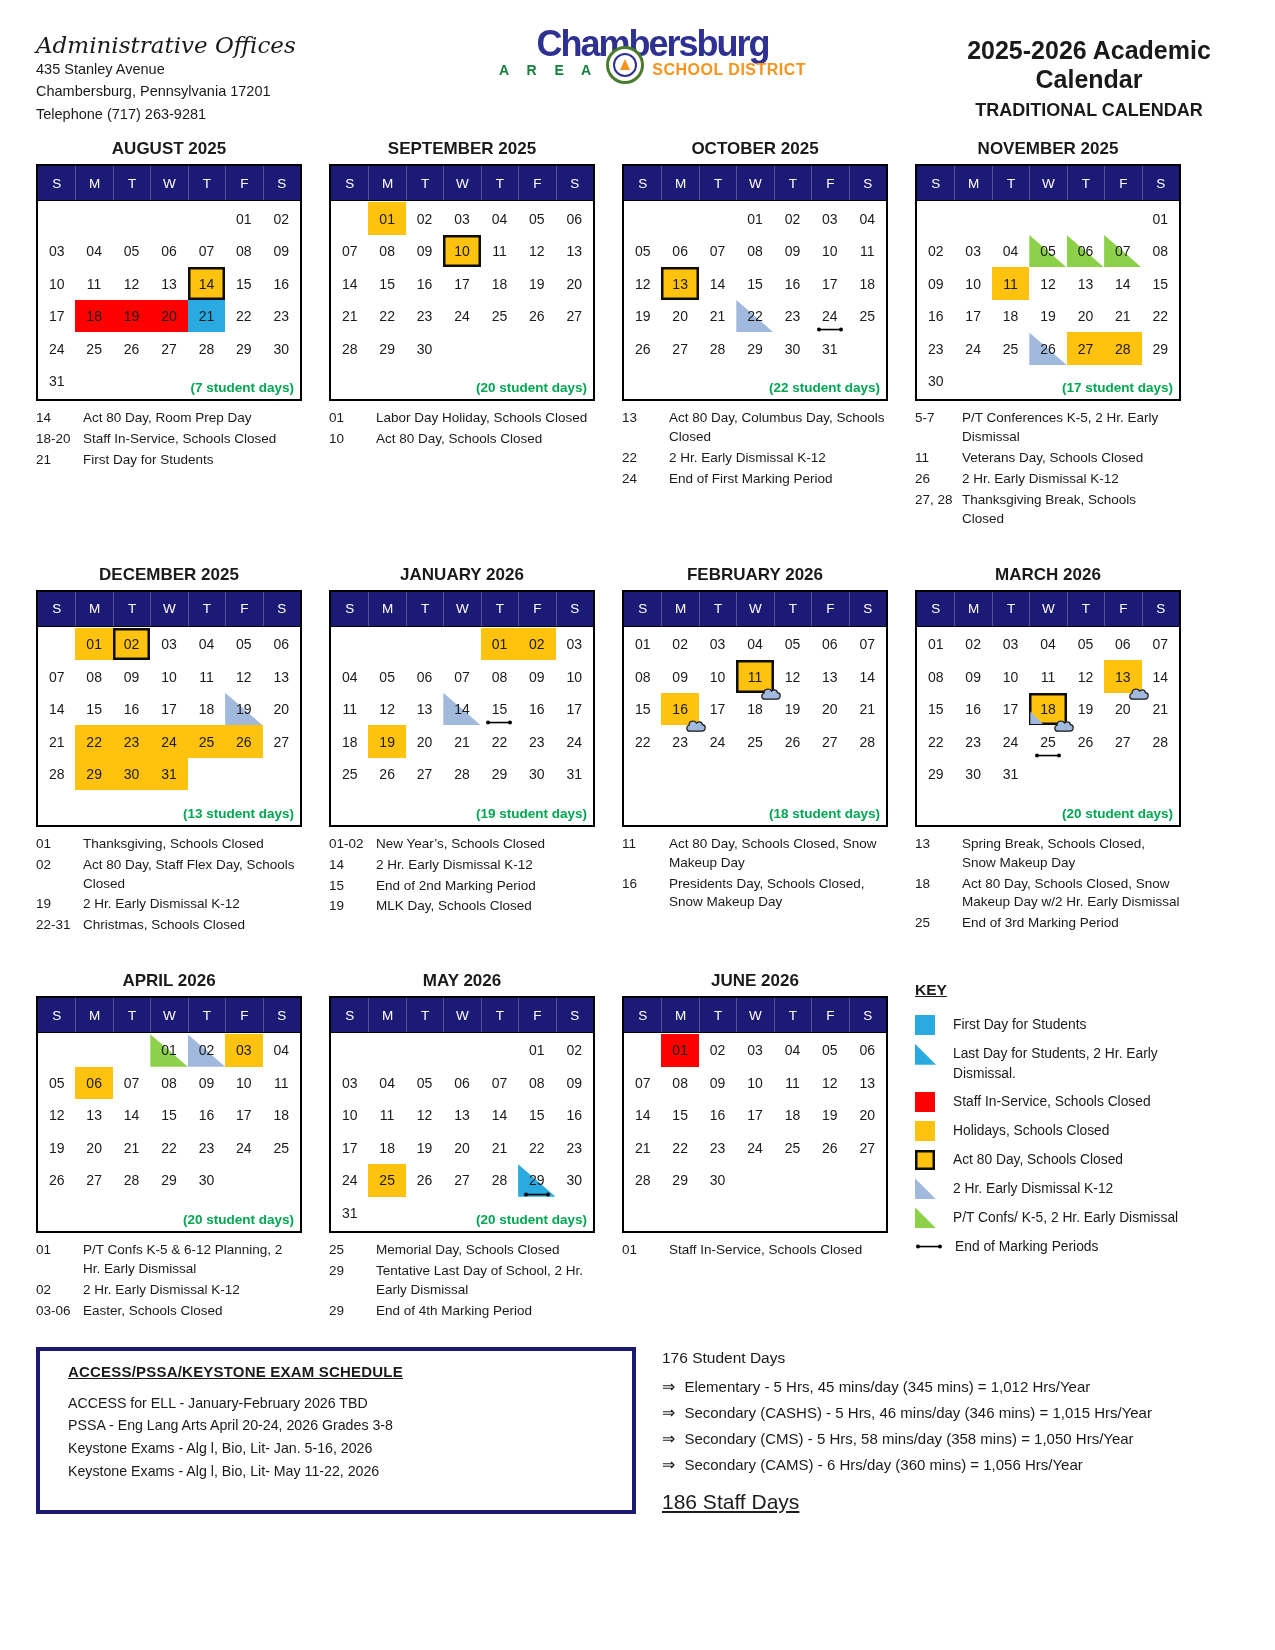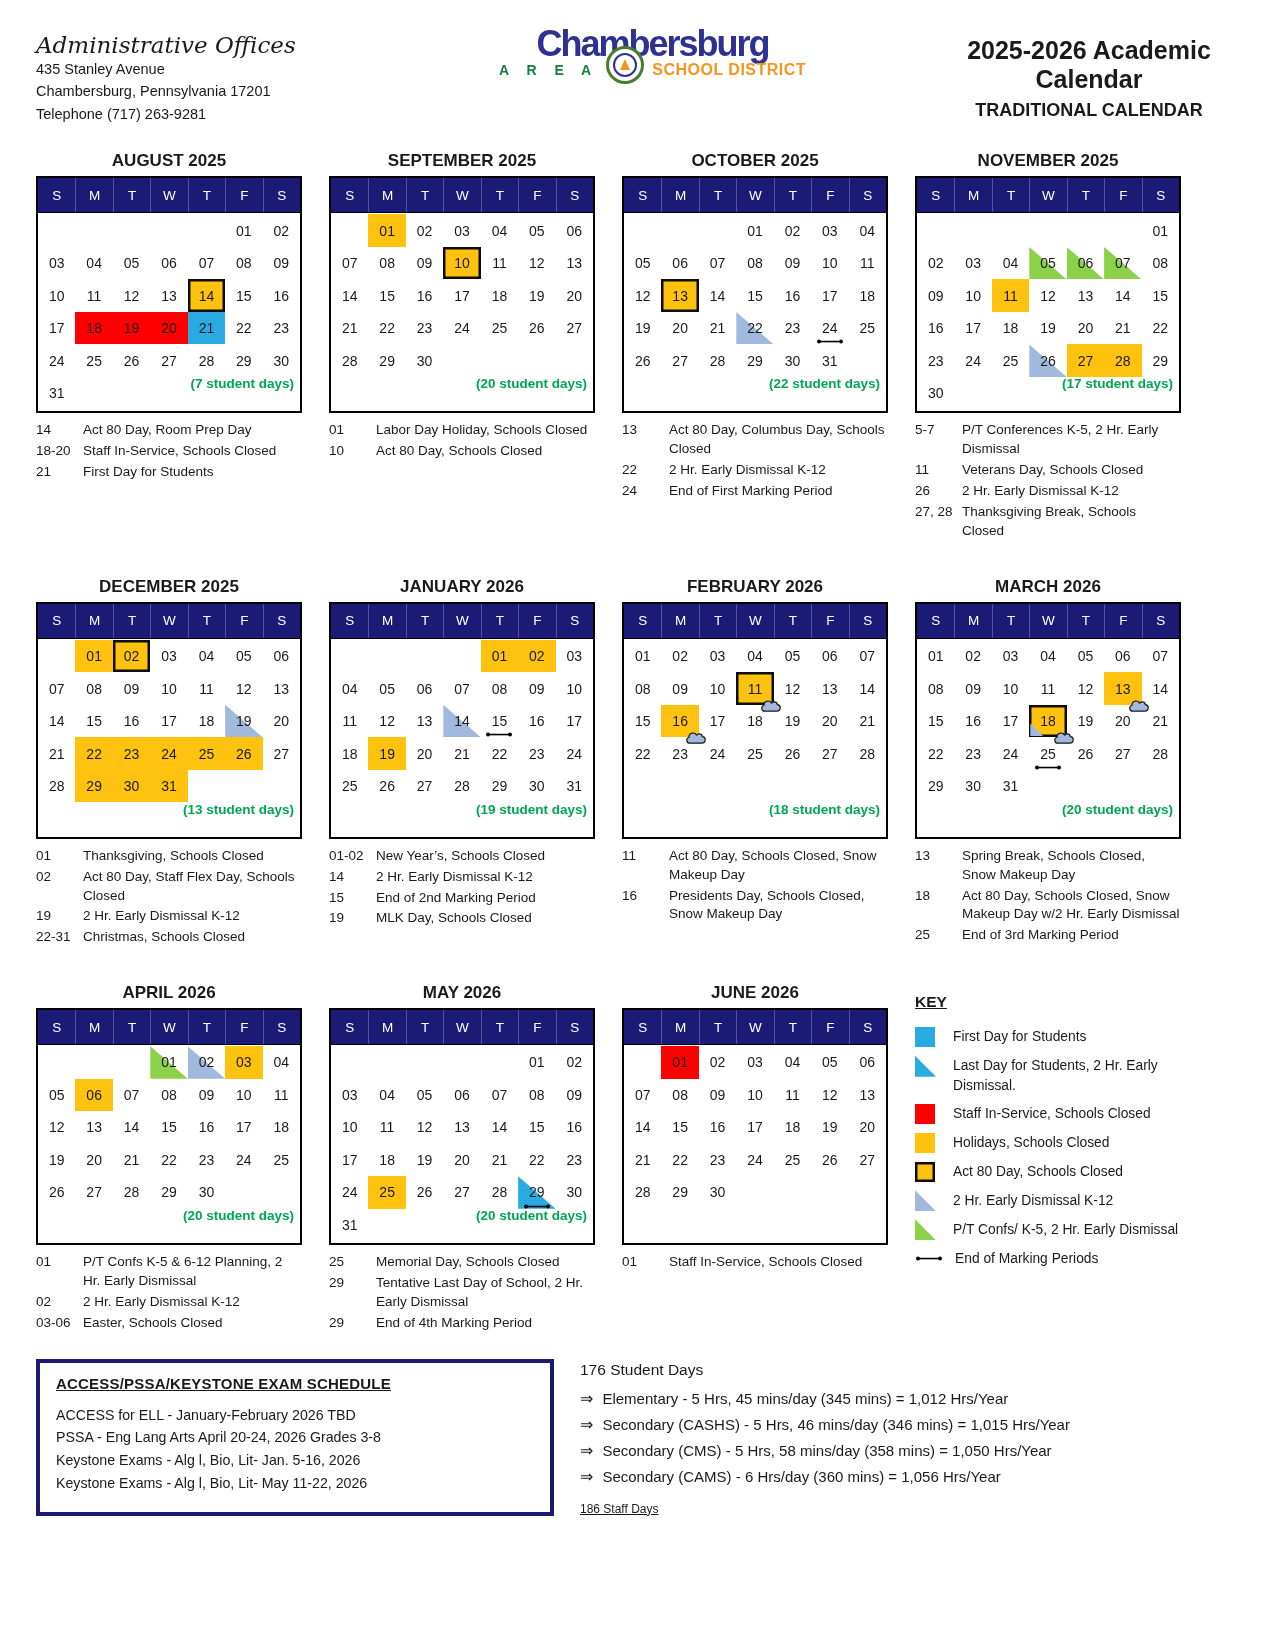--- a/index.html
+++ b/index.html
@@ -18,21 +18,21 @@
   .logo-area{font-size:14px;letter-spacing:7px;color:#15803d;font-weight:bold;}
   .crest{width:38px;height:38px;border-radius:50%;background:#fff;border:3px solid #4a7c2f;position:relative;margin-top:-10px;flex:0 0 auto;}
   .crest .inner{position:absolute;inset:4px;border-radius:50%;border:2px solid var(--logo-navy);}
   .crest .flame{position:absolute;left:50%;top:50%;transform:translate(-50%,-55%);width:0;height:0;border-left:5px solid transparent;border-right:5px solid transparent;border-bottom:11px solid var(--orange);}
   .logo-district{font-size:16px;font-weight:bold;color:var(--orange);letter-spacing:0.5px;}
   .hdr-right{width:300px;text-align:center;padding-top:12px;}
   .cal-title1{font-size:25px;font-weight:bold;}
   .cal-title2{font-size:18px;font-weight:bold;margin-top:6px;}
 
   
-  #months-grid{display:grid;grid-template-columns:repeat(4,266px);column-gap:27px;row-gap:34px;align-items:start;margin-top:26px;}
+  #months-grid{display:grid;grid-template-columns:repeat(4,266px);column-gap:27px;row-gap:34px;align-items:start;margin-top:14px;}
   .month-title{font-size:17px;font-weight:bold;text-align:center;margin:0 0 5px 0;}
   .cal-box{border:2.5px solid #000;background:#fff;}
   .dow-row{display:grid;grid-template-columns:repeat(7,1fr);background:var(--navy);height:34px;}
   .dow{color:#fff;font-size:13.5px;display:flex;align-items:center;justify-content:center;border-left:1px solid rgba(255,255,255,.25);}
   .dow:first-child{border-left:none;}
   .cal-body{position:relative;height:199px;border-top:1.5px solid #000;padding-top:1px;}
   .week{display:grid;grid-template-columns:repeat(7,1fr);height:32.5px;}
   .cell{position:relative;display:flex;align-items:center;justify-content:center;font-size:14px;}
   .num{position:relative;z-index:2;}
   .f-gold{background:var(--gold);}
@@ -40,46 +40,46 @@
   .f-cyan{background:var(--cyan);}
   .act80{box-shadow:inset 0 0 0 2.5px #0d0d0d;}
   .tri{position:absolute;inset:0;clip-path:polygon(0 0,0 100%,100% 100%);z-index:1;}
   .tri.tri-peri{background:var(--peri);}
   .tri.tri-green{background:var(--green);}
   .tri.tri-cyan{background:var(--cyan);}
   .corner{position:absolute;left:1px;bottom:1px;width:13px;height:13px;clip-path:polygon(0 0,0 100%,100% 100%);background:var(--peri);z-index:1;}
   .cloud{position:absolute;right:-8px;bottom:-8px;width:22px;height:15px;z-index:3;line-height:0;}
   .cloud svg{width:100%;height:100%;}
   .eomp{position:absolute;bottom:-1px;left:50%;transform:translateX(-50%);z-index:3;line-height:0;}
-  .student-days{position:absolute;right:6px;bottom:20px;color:var(--green-text);font-weight:bold;font-size:13.5px;z-index:4;}
+  .student-days{position:absolute;right:6px;bottom:4px;color:var(--green-text);font-weight:bold;font-size:13.5px;z-index:4;}
   .notes{margin-top:8px;font-size:13.5px;line-height:1.4;}
   .note{display:flex;margin-bottom:2px;}
   .note-days{width:47px;flex:0 0 auto;}
   .note-text{flex:1;}
 
   
   #key-cell{padding-top:10px;}
   .key-title{font-size:15.5px;font-weight:bold;text-decoration:underline;margin:0 0 16px 0;}
   .key-item{display:flex;align-items:flex-start;gap:12px;margin-bottom:9px;font-size:13.8px;line-height:1.4;}
   .key-icon{flex:0 0 26px;height:20px;margin-top:0;display:flex;align-items:center;line-height:0;}
   .k-sq{width:20px;height:20px;display:inline-block;}
   .act80k{box-shadow:inset 0 0 0 2.5px #0d0d0d;}
   .k-tri{width:21px;height:21px;display:inline-block;clip-path:polygon(0 0,0 100%,100% 100%);}
   .t-cyan{background:var(--cyan);} .t-peri{background:var(--peri);} .t-green{background:var(--green);}
 
   
   .bottom{display:flex;margin-top:24px;gap:26px;}
-  .exam-box{width:518px;border:4px solid var(--navy);padding:12px 14px 14px 16px;}
+  .exam-box{width:600px;border:4px solid var(--navy);padding:12px 14px 14px 28px;}
   .exam-title{font-size:15px;font-weight:bold;text-decoration:underline;margin:0 0 12px 0;letter-spacing:0.2px;}
   .exam-line{font-size:14.2px;line-height:1.6;}
   .totals{flex:1;padding-top:2px;}
   .totals-head{font-size:15.5px;margin:0 0 10px 0;}
   .total-line{display:flex;gap:9px;font-size:15px;margin:7px 0;align-items:baseline;}
   .arrow{font-size:16px;flex:0 0 auto;}
-  .totals-foot{font-size:12px;text-decoration:underline;margin-top:16px;}
+  .totals-foot{font-size:21px;text-decoration:underline;margin-top:16px;}
 </style>
 </head>
 <body>
 
 <div class="page">
 
   <div class="hdr">
     <div class="hdr-left">
       <p class="office-title">Administrative Offices</p>
       <div class="addr">

